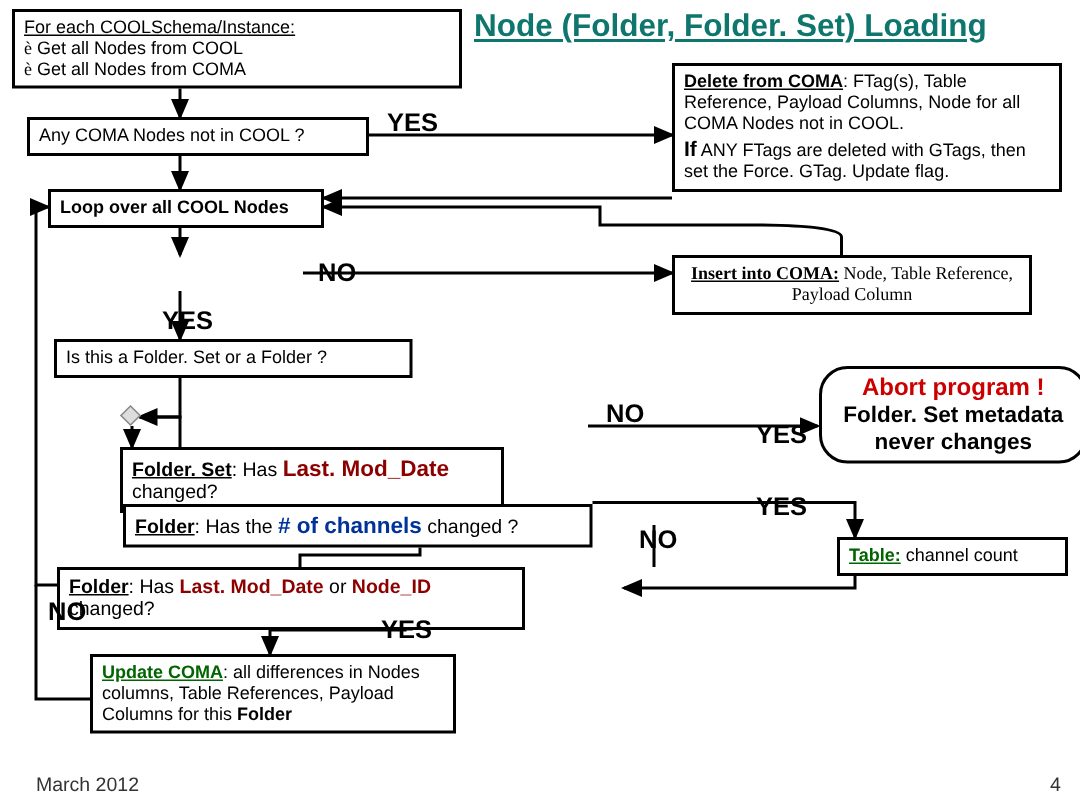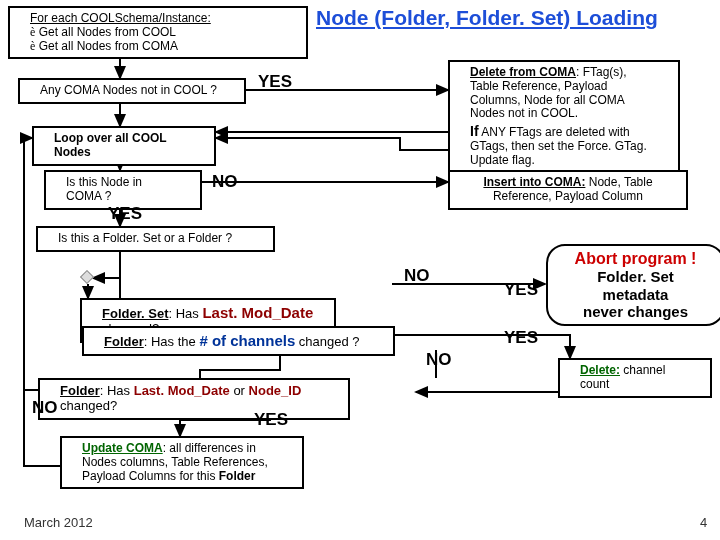--- a/index.html
+++ b/index.html
@@ -1,19 +1,19 @@
 <!DOCTYPE html>
 <html><head>
 <meta charset="utf-8">
 <style>
   * { box-sizing: border-box; margin: 0; padding: 0; }
   html, body { width: 720px; height: 540px; font-family: Arial, sans-serif; background: #fff; }
   .canvas { position: relative; width: 720px; height: 540px; }
-  .box { position: absolute; border: 2px solid #000; background: #fff; padding: 4px 20px; font-size: 12px; line-height: 1.15; }
-  .title { position: absolute; font-size: 21px; font-weight: bold; color: #1d4ed8; text-decoration: underline; }
+  .box { position: absolute; border: 2px solid #000; background: #fff; padding: 4px 6px; font-size: 12px; line-height: 1.15; }
+  .title { position: absolute; font-size: 21px; font-weight: bold; color: #0f766e; text-decoration: underline; }
   .lbl { position: absolute; font-size: 17px; font-weight: bold; }
   .arr { marker-end: url(#ah); }
   .dec { position: absolute; width: 10px; height: 10px; background: #ddd; border: 1px solid #888; transform: rotate(45deg); }
   .footer { position: absolute; font-size: 13px; color: #333; }
   svg.flow { position: absolute; left: 0; top: 0; width: 720px; height: 540px; pointer-events: none; }
   .bold { font-weight: bold; }
   .u { text-decoration: underline; }
   .dred { color: #8d0000; font-weight: bold; }
   .green { color: #006400; font-weight: bold; }
   .red { color: #cc0000; font-weight: bold; }
@@ -77,31 +77,30 @@
 
 <div class="box" style="left:8px; top:6px; width:300px;">
   <div><span class="u">For each COOLSchema/Instance:</span></div>
   <div><span style="font-family:Wingdings;">è</span><span> Get all Nodes from COOL</span></div>
   <div><span style="font-family:Wingdings;">è</span><span> Get all Nodes from COMA</span></div>
 </div>
 
 <div class="box" style="left:18px; top:78px; width:228px;">Any COMA Nodes not in COOL ?</div>
 <div class="lbl" style="left:258px; top:72px;">YES</div>
 
-<div class="box" style="left:448px; top:60px; width:232px;">
+<div class="box" style="left:448px; top:42px; width:260px;">
   <span class="u bold">Delete from COMA</span><span>: FTag(s), Table Reference, Payload Columns, Node for all COMA Nodes not in COOL.</span>
   <div style="margin-top:2px;"><span class="bold" style="font-size:14px;">If</span><span> ANY FTags are deleted with GTags, then set the Force. GTag. Update flag.</span></div>
 </div>
 
 <div class="box bold" style="left:32px; top:126px; width:184px;">Loop over all COOL Nodes</div>
 
-<div class="box" style="left:44px; top:170px; width:158px;">Is this Node in COMA ?</div>
 <div class="lbl" style="left:212px; top:172px;">NO</div>
 
-<div class="box center" style="left:448px; top:170px; width:240px;">
+<div class="box center" style="left:448px; top:170px; width:240px;font-family:Liberation Serif, serif;">
   <span class="bold u">Insert into COMA:</span><span> Node, Table Reference, Payload Column</span>
 </div>
 
 <div class="lbl" style="left:108px; top:204px;">YES</div>
 
 <div class="box" style="left:36px; top:226px; width:239px;">Is this a Folder. Set or a Folder ?</div>
 
 <div class="dec" style="left:82px; top:272px;"></div>
 
 <div class="box" style="left:80px; top:298px; width:256px; font-size:13px;">
@@ -109,28 +108,28 @@
 </div>
 <div class="lbl" style="left:404px; top:266px;">NO</div>
 <div class="lbl" style="left:504px; top:280px;">YES</div>
 
 <div class="box center" style="left:546px; top:244px; width:179px;border-radius:19px;">
   <div class="red" style="font-size:16px;">Abort program !</div>
   <div class="bold" style="font-size:15px;">Folder. Set metadata</div>
   <div class="bold" style="font-size:15px;">never changes</div>
 </div>
 
-<div class="box" style="left:82px; top:326px; width:313px; font-size:13px;">
+<div class="box" style="left:82px; top:336px; width:313px; font-size:13px;">
   <span class="u bold">Folder</span><span>: Has the </span><span class="blue" style="font-size:15px;"># of channels</span><span> changed ?</span>
 </div>
 <div class="lbl" style="left:504px; top:328px;">YES</div>
 <div class="lbl" style="left:426px; top:350px;">NO</div>
 
 <div class="box" style="left:558px; top:358px; width:154px;">
-  <span class="green u">Delete:</span><span> channel count</span>
+  <span class="green u">Table:</span><span> channel count</span>
 </div>
 
 <div class="box" style="left:38px; top:378px; width:312px; font-size:13px;">
   <span class="u bold">Folder</span><span>: Has </span><span class="dred">Last. Mod_Date</span><span> or </span><span class="dred">Node_ID</span><span> changed?</span>
 </div>
 <div class="lbl" style="left:32px; top:398px;">NO</div>
 <div class="lbl" style="left:254px; top:410px;">YES</div>
 
 <div class="box" style="left:60px; top:436px; width:244px;">
   <span class="green u">Update COMA</span><span>: all differences in Nodes columns, Table References, Payload Columns for this </span><span class="bold">Folder</span>

